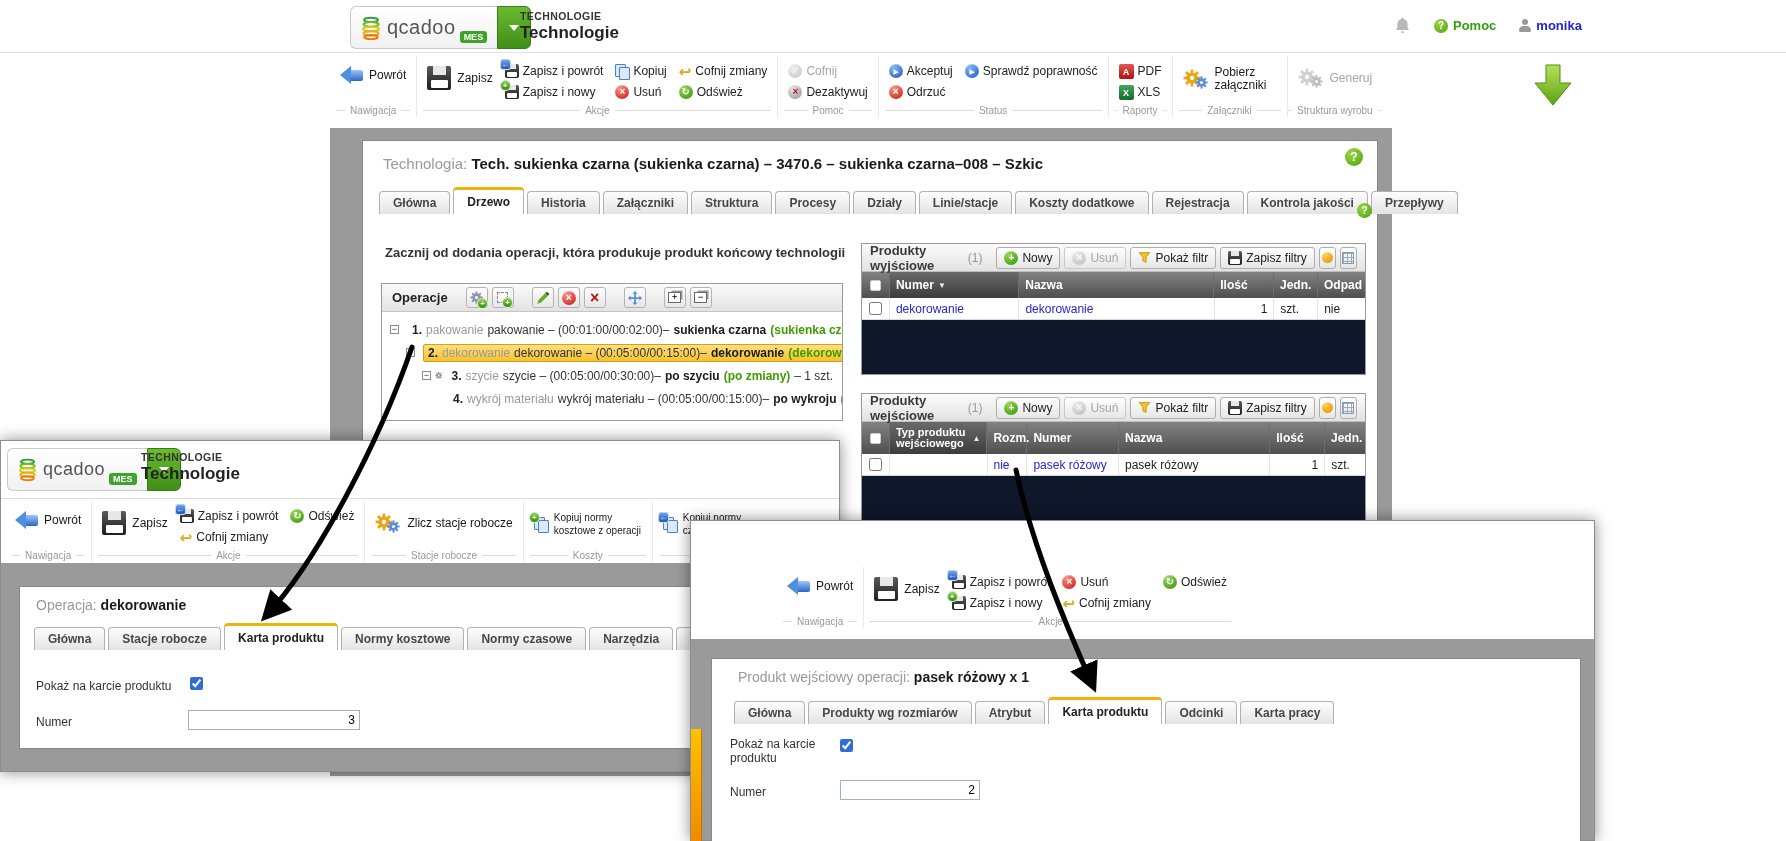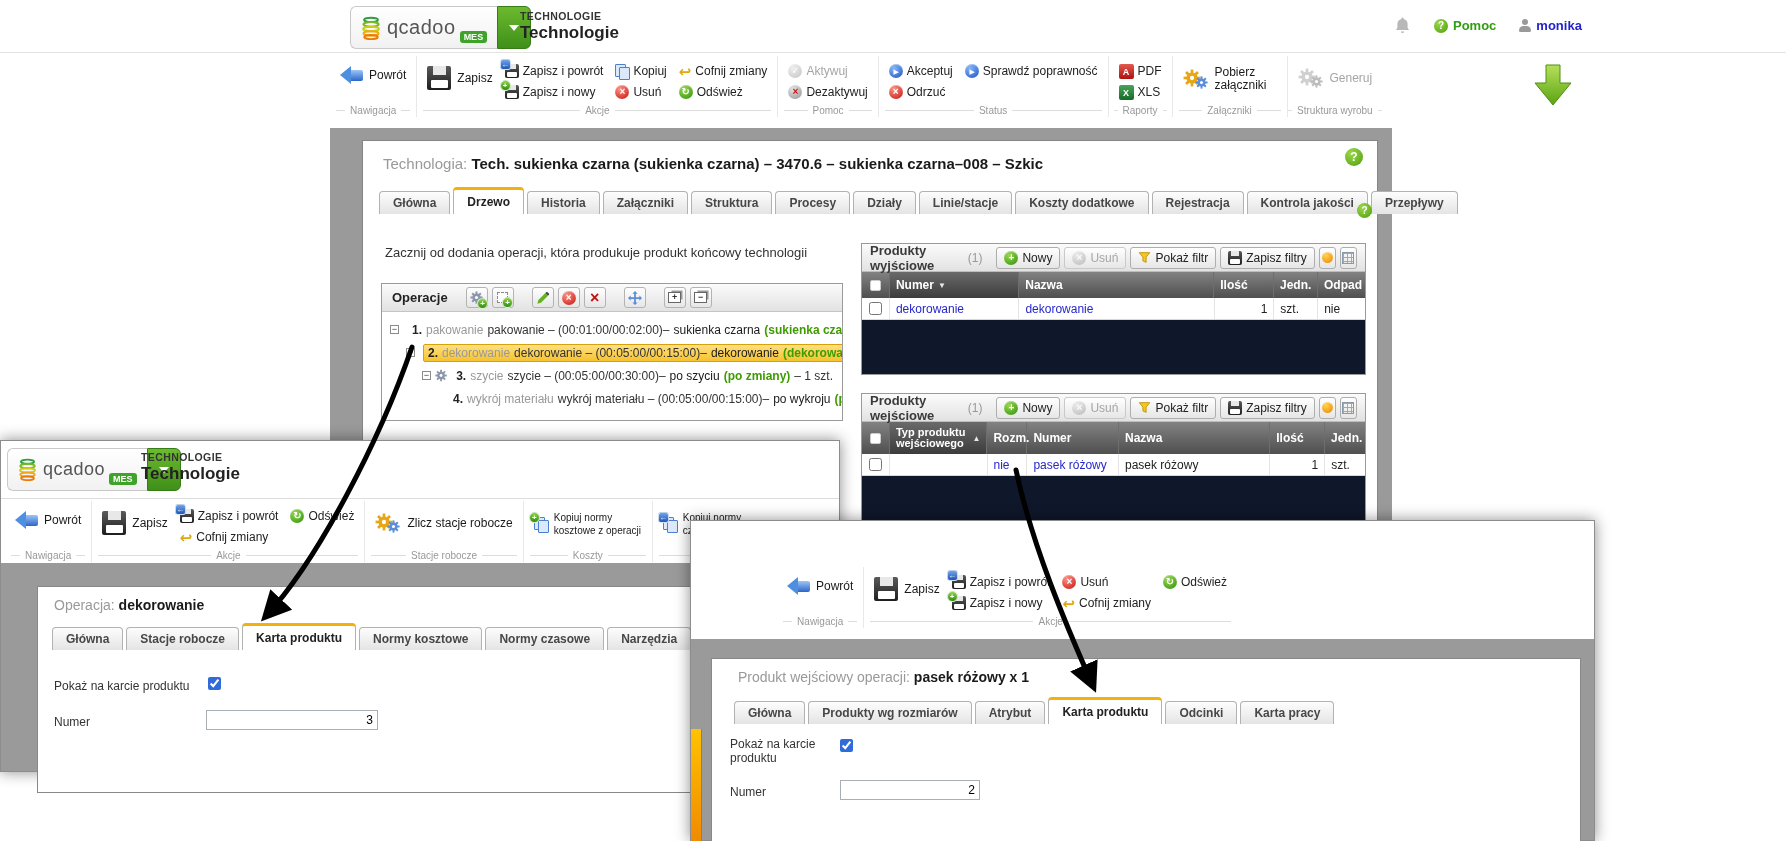--- a/index.html
+++ b/index.html
@@ -99,41 +99,41 @@
   #backdrop{left:330px;top:128px;width:1062px;height:648px;background:#9a9a9a;z-index:1}
   #main-panel{left:362px;top:140px;width:1016px;height:628px;background:#fff;border:1px solid #858585;z-index:2}
   .mp-title{left:20px;top:14px;font-size:15px;white-space:nowrap}
   .lbl-gray{color:#999}
   .mp-title b{color:#1a1a1a}
   .tabs{display:flex;gap:3px;align-items:flex-end}
   .tab{height:23px;padding:0 13px;display:flex;align-items:center;background:linear-gradient(#fdfdfd,#e4e4e4);
        border:1px solid #b2b2b2;border-bottom:none;border-radius:4px 4px 0 0;font-size:12px;font-weight:bold;color:#474747;white-space:nowrap;cursor:pointer}
   .tab.active{height:27px;background:#fff;border-top:3px solid #f2b10c;color:#222}
   #mp-tabs{left:16px;top:46px}
-  .mp-hint{left:22px;top:104px;font-size:13px;font-weight:normal;color:#333}
+  .mp-hint{left:22px;top:104px;font-size:13px;font-weight:bold;color:#333}
 
   
   #tree-box{left:18px;top:142px;width:462px;height:138px;border:1px solid #9a9a9a;background:#fff;overflow:hidden}
   .tree-head{height:28px;display:flex;align-items:center;gap:4px;padding:0 10px;
              background:linear-gradient(#fbfbfb,#e2e2e2);border-bottom:1px solid #c5c5c5}
   .tree-head .tt{font-size:13px;font-weight:bold;margin-right:14px}
   .t-btn{width:22px;height:21px;border:1px solid #b3b3b3;border-radius:3px;background:linear-gradient(#fff,#e6e6e6);
          display:inline-flex;align-items:center;justify-content:center;cursor:pointer;flex:none}
   .tsep{width:10px}
   .tree-rows{padding-top:6px;white-space:nowrap}
   .trow{height:23px;display:flex;align-items:center;gap:4px}
   .exp{width:9px;height:9px;border:1px solid #8a8a8a;background:#fff;font-size:9px;line-height:7px;
        text-align:center;color:#333;flex:none;cursor:pointer}
   .exp::before{content:"−"}
   .tline{display:inline-flex;align-items:center;padding:1px 4px;border:1px solid transparent;border-radius:2px}
   .tline > *{margin-right:4px}
   .tline .num{font-weight:bold}
   .tline .nm{color:#999}
   .tline .mid{color:#333}
-  .tline .prod{font-weight:normal;color:#1a1a1a}
+  .tline .prod{font-weight:bold;color:#1a1a1a}
   .tline .grn{font-weight:bold;color:#3f9c00}
   .tline.sel{background:linear-gradient(#ffe082,#f6c22e);border-color:#d8a00a}
 
   
   .gpanel{border:1px solid #9a9a9a;background:#0f172a;overflow:hidden}
   #out-panel{left:498px;top:102px;width:505px;height:132px}
   #in-panel{left:498px;top:252px;width:505px;height:170px}
   .gp-head{height:28px;display:flex;align-items:center;gap:4px;padding:0 8px;
            background:linear-gradient(#fbfbfb,#e2e2e2);border-bottom:1px solid #bdbdbd}
   .gp-title{font-size:13px;font-weight:bold;color:#3a3a3a}
@@ -156,21 +156,21 @@
   .rc.num{justify-content:flex-end}
   .lnk{color:#2626cc;cursor:pointer}
   input[type=checkbox]{accent-color:#2f6bd9;width:13px;height:13px;margin:0}
 
   
   #op-window{left:0;top:440px;width:840px;height:332px;background:#fff;z-index:10;
              border:1px solid #8d8d8d;box-shadow:0 0 14px rgba(0,0,0,.45)}
   .ow-head{position:relative;height:58px;border-bottom:1px solid #ddd;background:#fff}
   .ow-toolbar{position:absolute;left:4px;top:60px;display:flex;z-index:2;background:#fff}
   .ow-gray{position:absolute;left:0;top:122px;right:0;bottom:0;background:#9a9a9a}
-  .ow-panel{position:absolute;left:36px;top:145px;width:820px;height:207px;background:#fff;border:1px solid #888}
+  .ow-panel{position:absolute;left:18px;top:145px;width:820px;height:163px;background:#fff;border:1px solid #888}
   .panel-title{position:absolute;left:16px;top:10px;font-size:14px;white-space:nowrap}
   .panel-title b{color:#1a1a1a}
   .fl{position:absolute;font-size:12px;color:#333;line-height:14px}
   .fin{position:absolute;height:20px;border:1px solid #a9adb4;font-size:12px;text-align:right;padding:0 4px;background:#fff}
 
   #inp-window{left:690px;top:520px;width:905px;height:321px;background:#fff;z-index:20;
               border:1px solid #8d8d8d;box-shadow:0 0 14px rgba(0,0,0,.45)}
   .iw-toolbar{position:absolute;left:86px;top:46px;display:flex;background:#fff}
   .iw-gray{position:absolute;left:0;top:118px;right:0;bottom:0;background:#9a9a9a}
   .iw-panel{position:absolute;left:20px;top:137px;width:870px;height:184px;background:#fff;border:1px solid #888}
@@ -303,21 +303,21 @@
         </div>
       </div>
     </div>
     <div class="glabel">Akcje</div>
   </div>
   <div class="tb-group">
     <div class="gbtns">
       <div class="tcol">
         <div class="tbs dis">
           <span class="gi s14 c-gray g-chk"></span>
-          <span>Aktywuj</span>
+          <span>Cofnij</span>
         </div>
         <div class="tbs">
           <span class="gi s14 c-gray g-redx"></span>
           <span>Dezaktywuj</span>
         </div>
       </div>
     </div>
     <div class="glabel">Pomoc</div>
   </div>
   <div class="tb-group">

